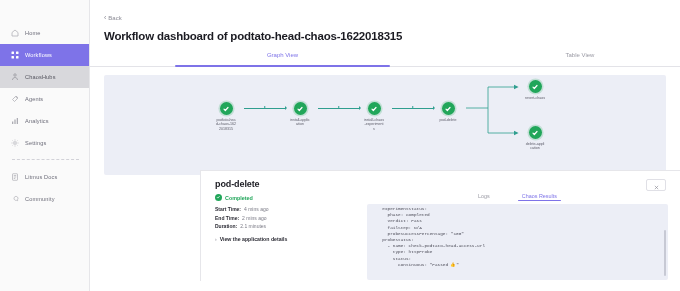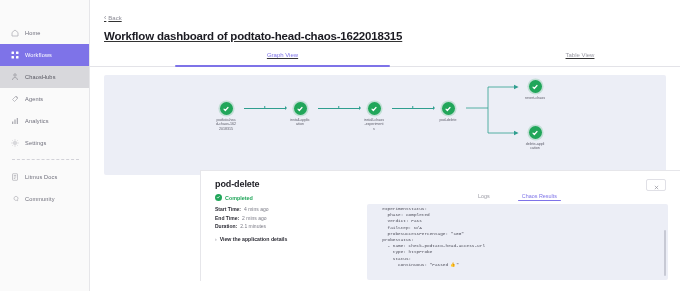--- a/index.html
+++ b/index.html
@@ -32,21 +32,21 @@
   .nav-item.active{background:#7e73e8;color:#ffffff;}
   .nav-item.active .ico{opacity:1;}
   .nav-item.hovered{background:#d8d8dc;color:#55555f;}
   .nav-label{white-space:nowrap;}
   .nav-sep{
     height:1px;margin:5px 10px 5px 12px;
     border-top:1px dashed #d2d2d8;
   }
 
   
-  .main{flex:1;height:281px;position:relative;background:#ffffff;overflow:hidden;text-decoration:underline;}
+  .main{flex:1;height:281px;position:relative;background:#ffffff;overflow:hidden;}
 
   .back-row{
     display:flex;align-items:center;gap:2px;
     padding:14px 0 0 14px;font-size:6px;color:#8b8b95;cursor:pointer;width:40px;
   }
   .back-row .chev{font-size:7px;line-height:1;color:#8b8b95;}
 
   .page-title{
     margin:9px 0 0 14px;font-size:11.5px;font-weight:bold;
     color:#1b1b22;letter-spacing:-.2px;

